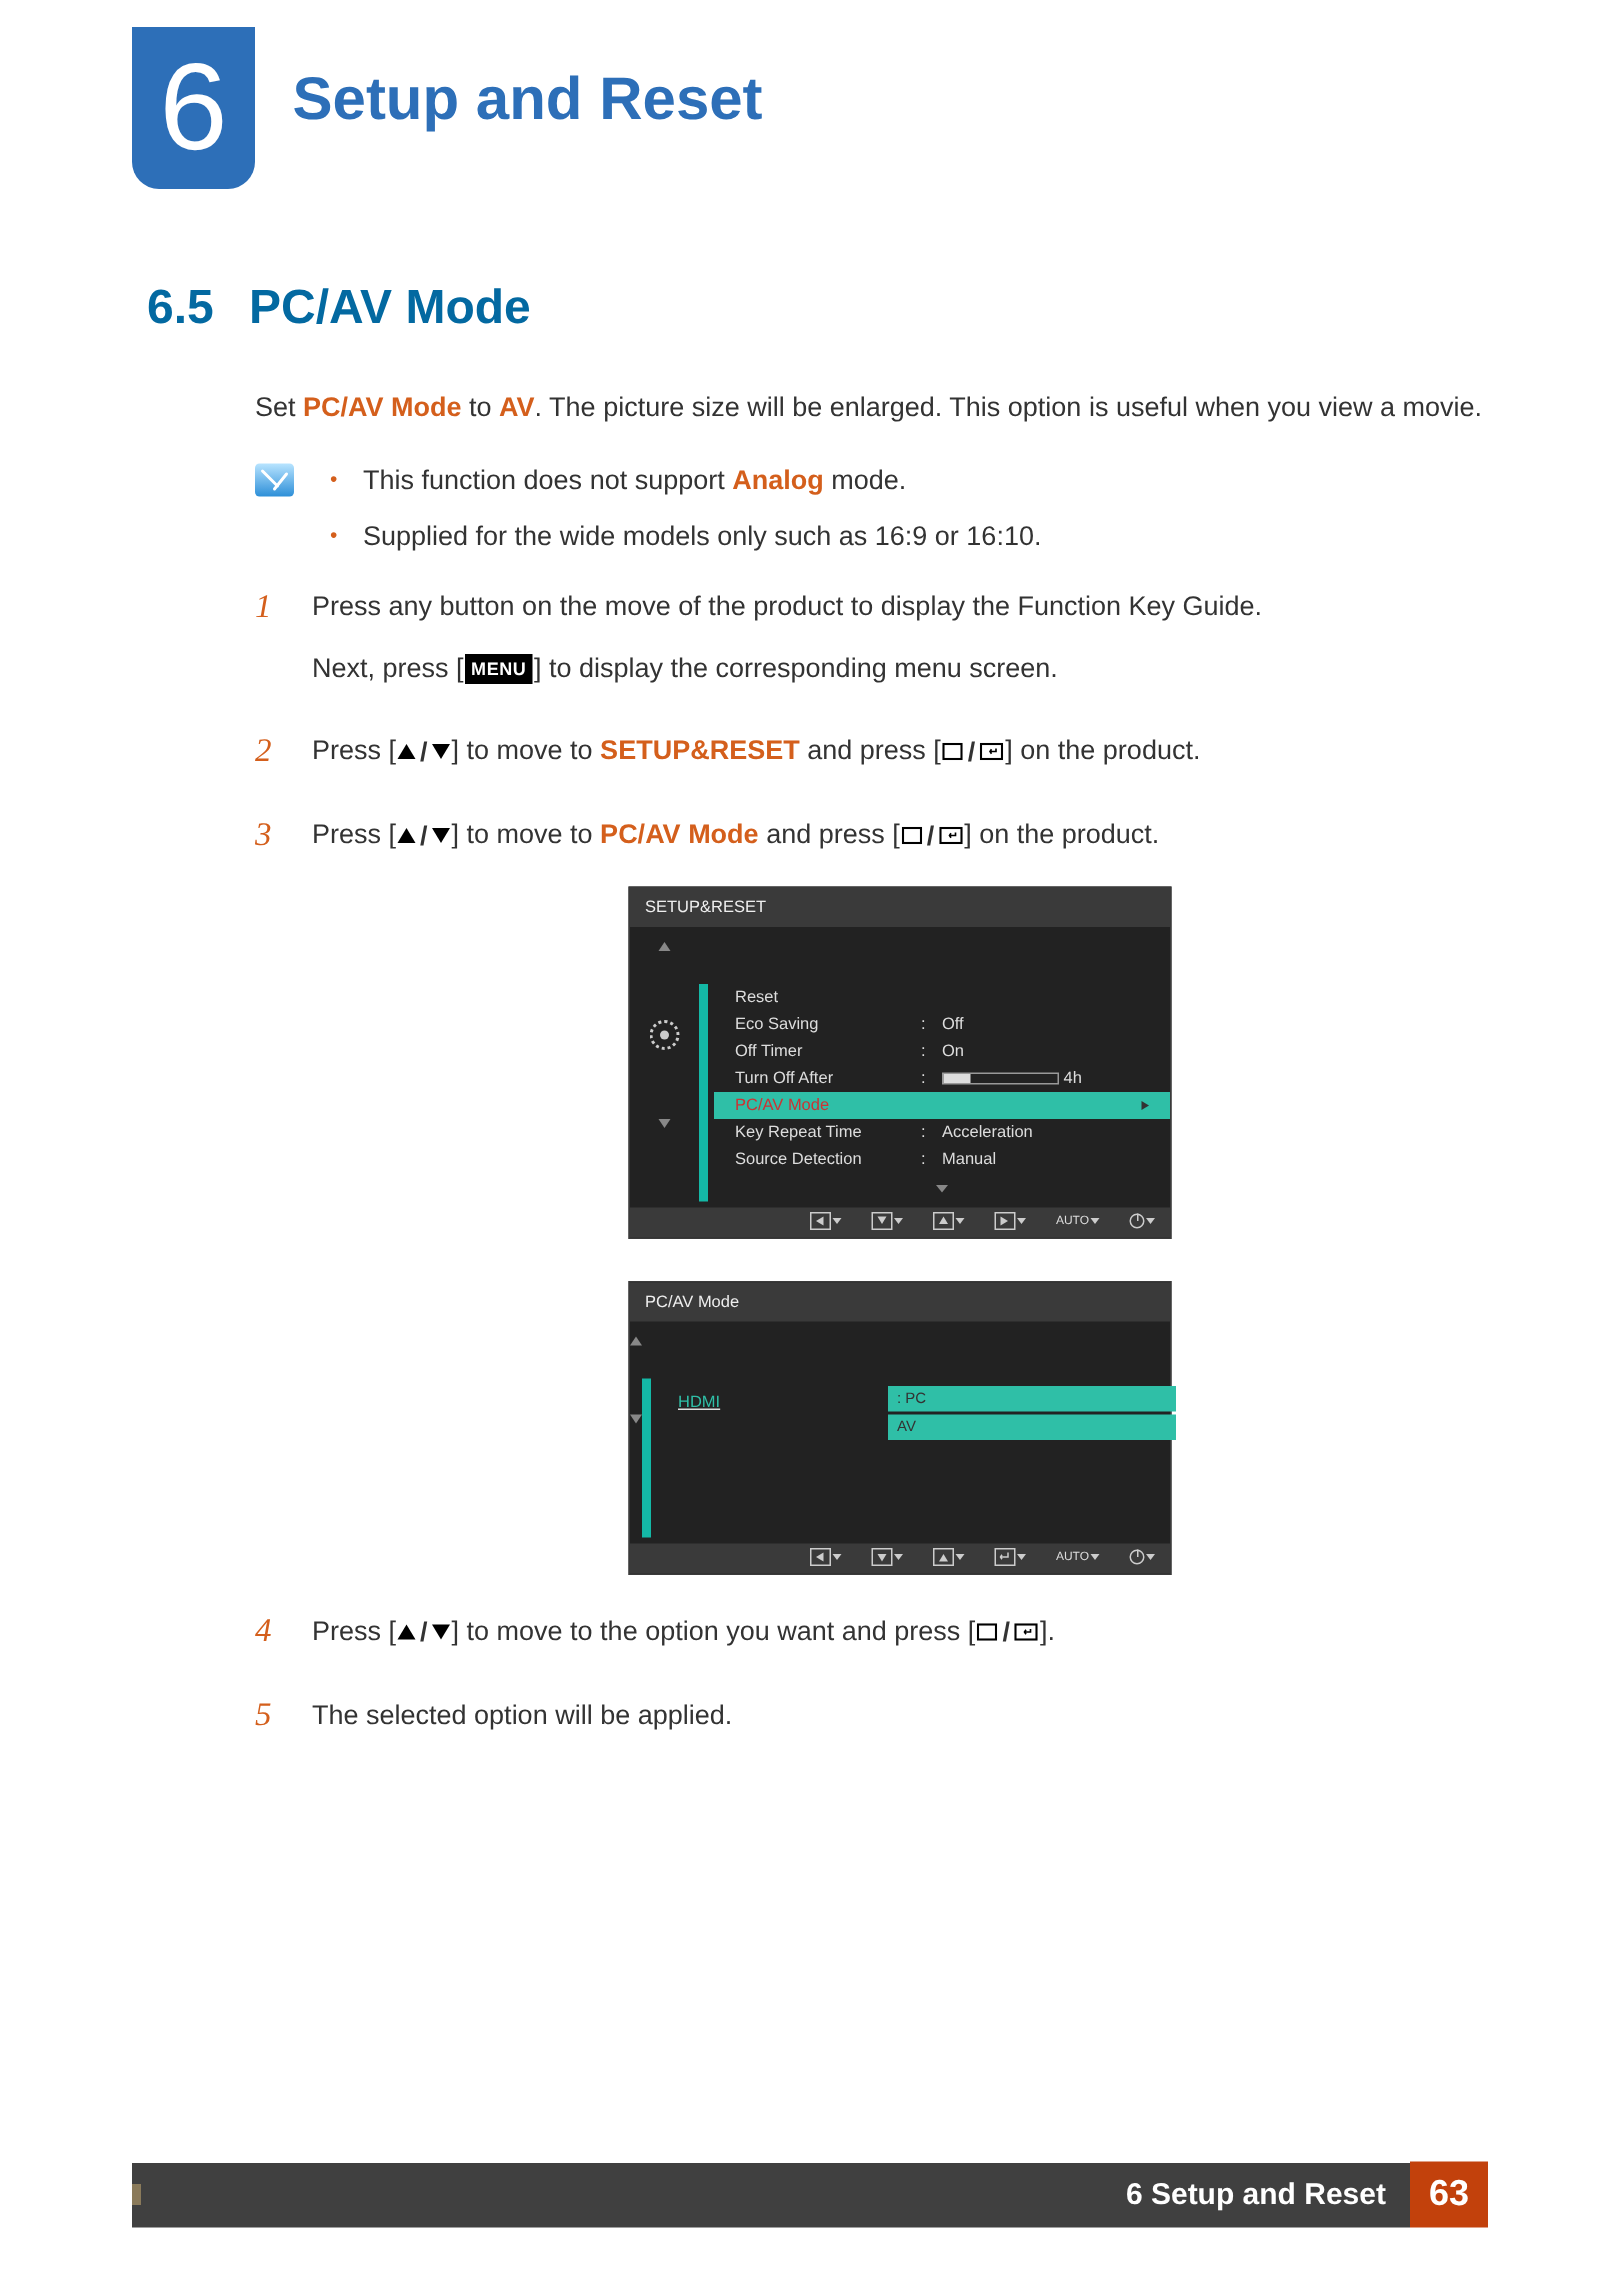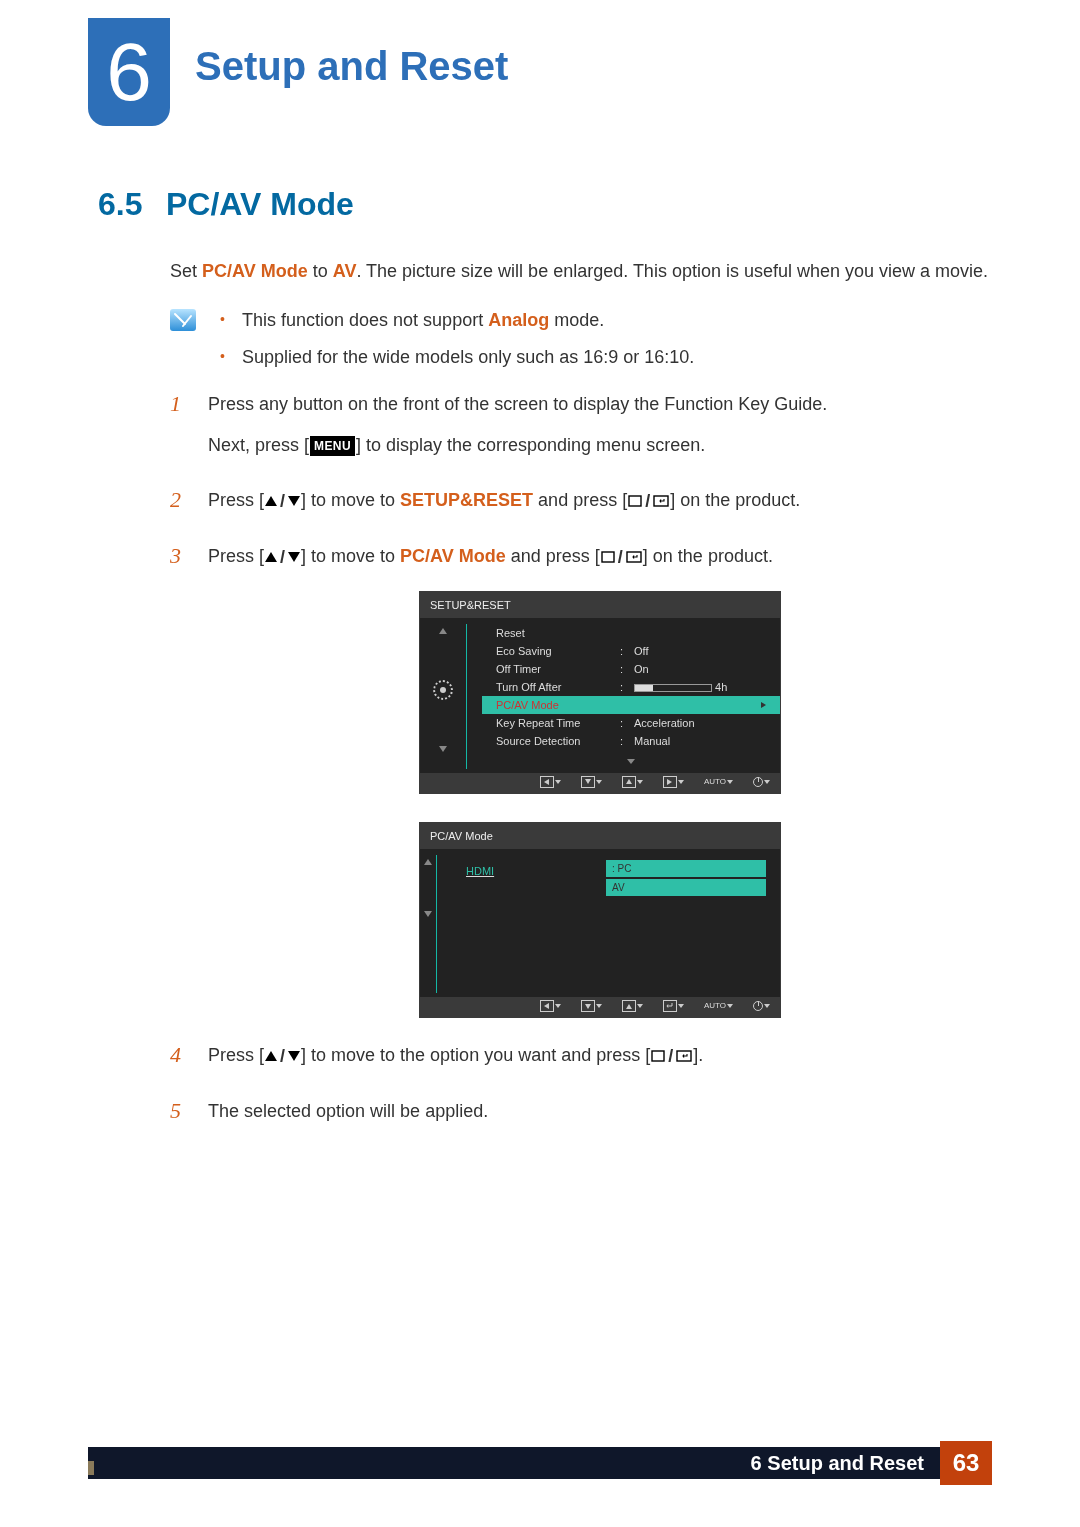--- a/index.html
+++ b/index.html
@@ -213,22 +213,23 @@
     content: "";
     position: absolute;
     left: 5px; top: 5px;
     width: 6px; height: 6px;
     background: #ccc;
     border-radius: 50%;
   }
   .osd-list {
     flex: 1;
     position: relative;
-    border-left: 1px solid #14b8a6;
-    padding-left: 15px;
+    border-left: 6px solid #14b8a6;
+    padding-left: 4px;
+    margin-top: 32px;
   }
   .osd-row {
     display: flex;
     align-items: center;
     padding: 2px 14px 2px 14px;
     font-size: 11px;
     height: 18px;
   }
   .osd-row .lbl { width: 124px; color: #ddd; }
   .osd-row .colon { width: 14px; color: #ddd; }
@@ -310,40 +311,40 @@
   }
   .osd2-row .lbl { width: 140px; }
   .osd2-hdmi { color: #2fbfa7; padding: 4px 0; }
   .pill {
     display: inline-block;
     background: #2fbfa7;
     color: #333;
     padding: 1px 6px;
     font-size: 10px;
     margin: 1px 0;
-    width: 160px;
+    width: 192px;
   }
   .pill.sel::before {
     content: ": ";
   }
 
   
   .footer-bar {
     position: absolute;
     left: 88px;
     right: 88px;
     bottom: 42px;
     height: 44px;
     display: flex;
     align-items: center;
   }
   .footer-left {
     flex: 1;
-    height: 32px;
-    background: #0f172a;
+    height: 43px;
+    background: #404040;
     position: relative;
   }
   .footer-left::before {
     content: "";
     position: absolute;
     left: 0; top: 14px;
     width: 6px; height: 14px;
     background: #8a7a5a;
   }
   .footer-text {
@@ -398,21 +399,21 @@
         <span>Supplied for the wide models only such as 16:9 or 16:10.</span>
       </li>
     </ul>
   </div>
 
 
   <div class="steps">
     <div class="step">
       <div class="step-num">1</div>
       <div class="step-body">
-        <p>Press any button on the front of the screen to display the Function Key Guide.</p>
+        <p>Press any button on the move of the product to display the Function Key Guide.</p>
         <p>
           <span>Next, press [</span><span class="menu-label">MENU</span><span>] to display the corresponding menu screen.</span>
         </p>
       </div>
     </div>
     <div class="step">
       <div class="step-num">2</div>
       <div class="step-body">
         <p>
           <span>Press [</span><span class="updown">

